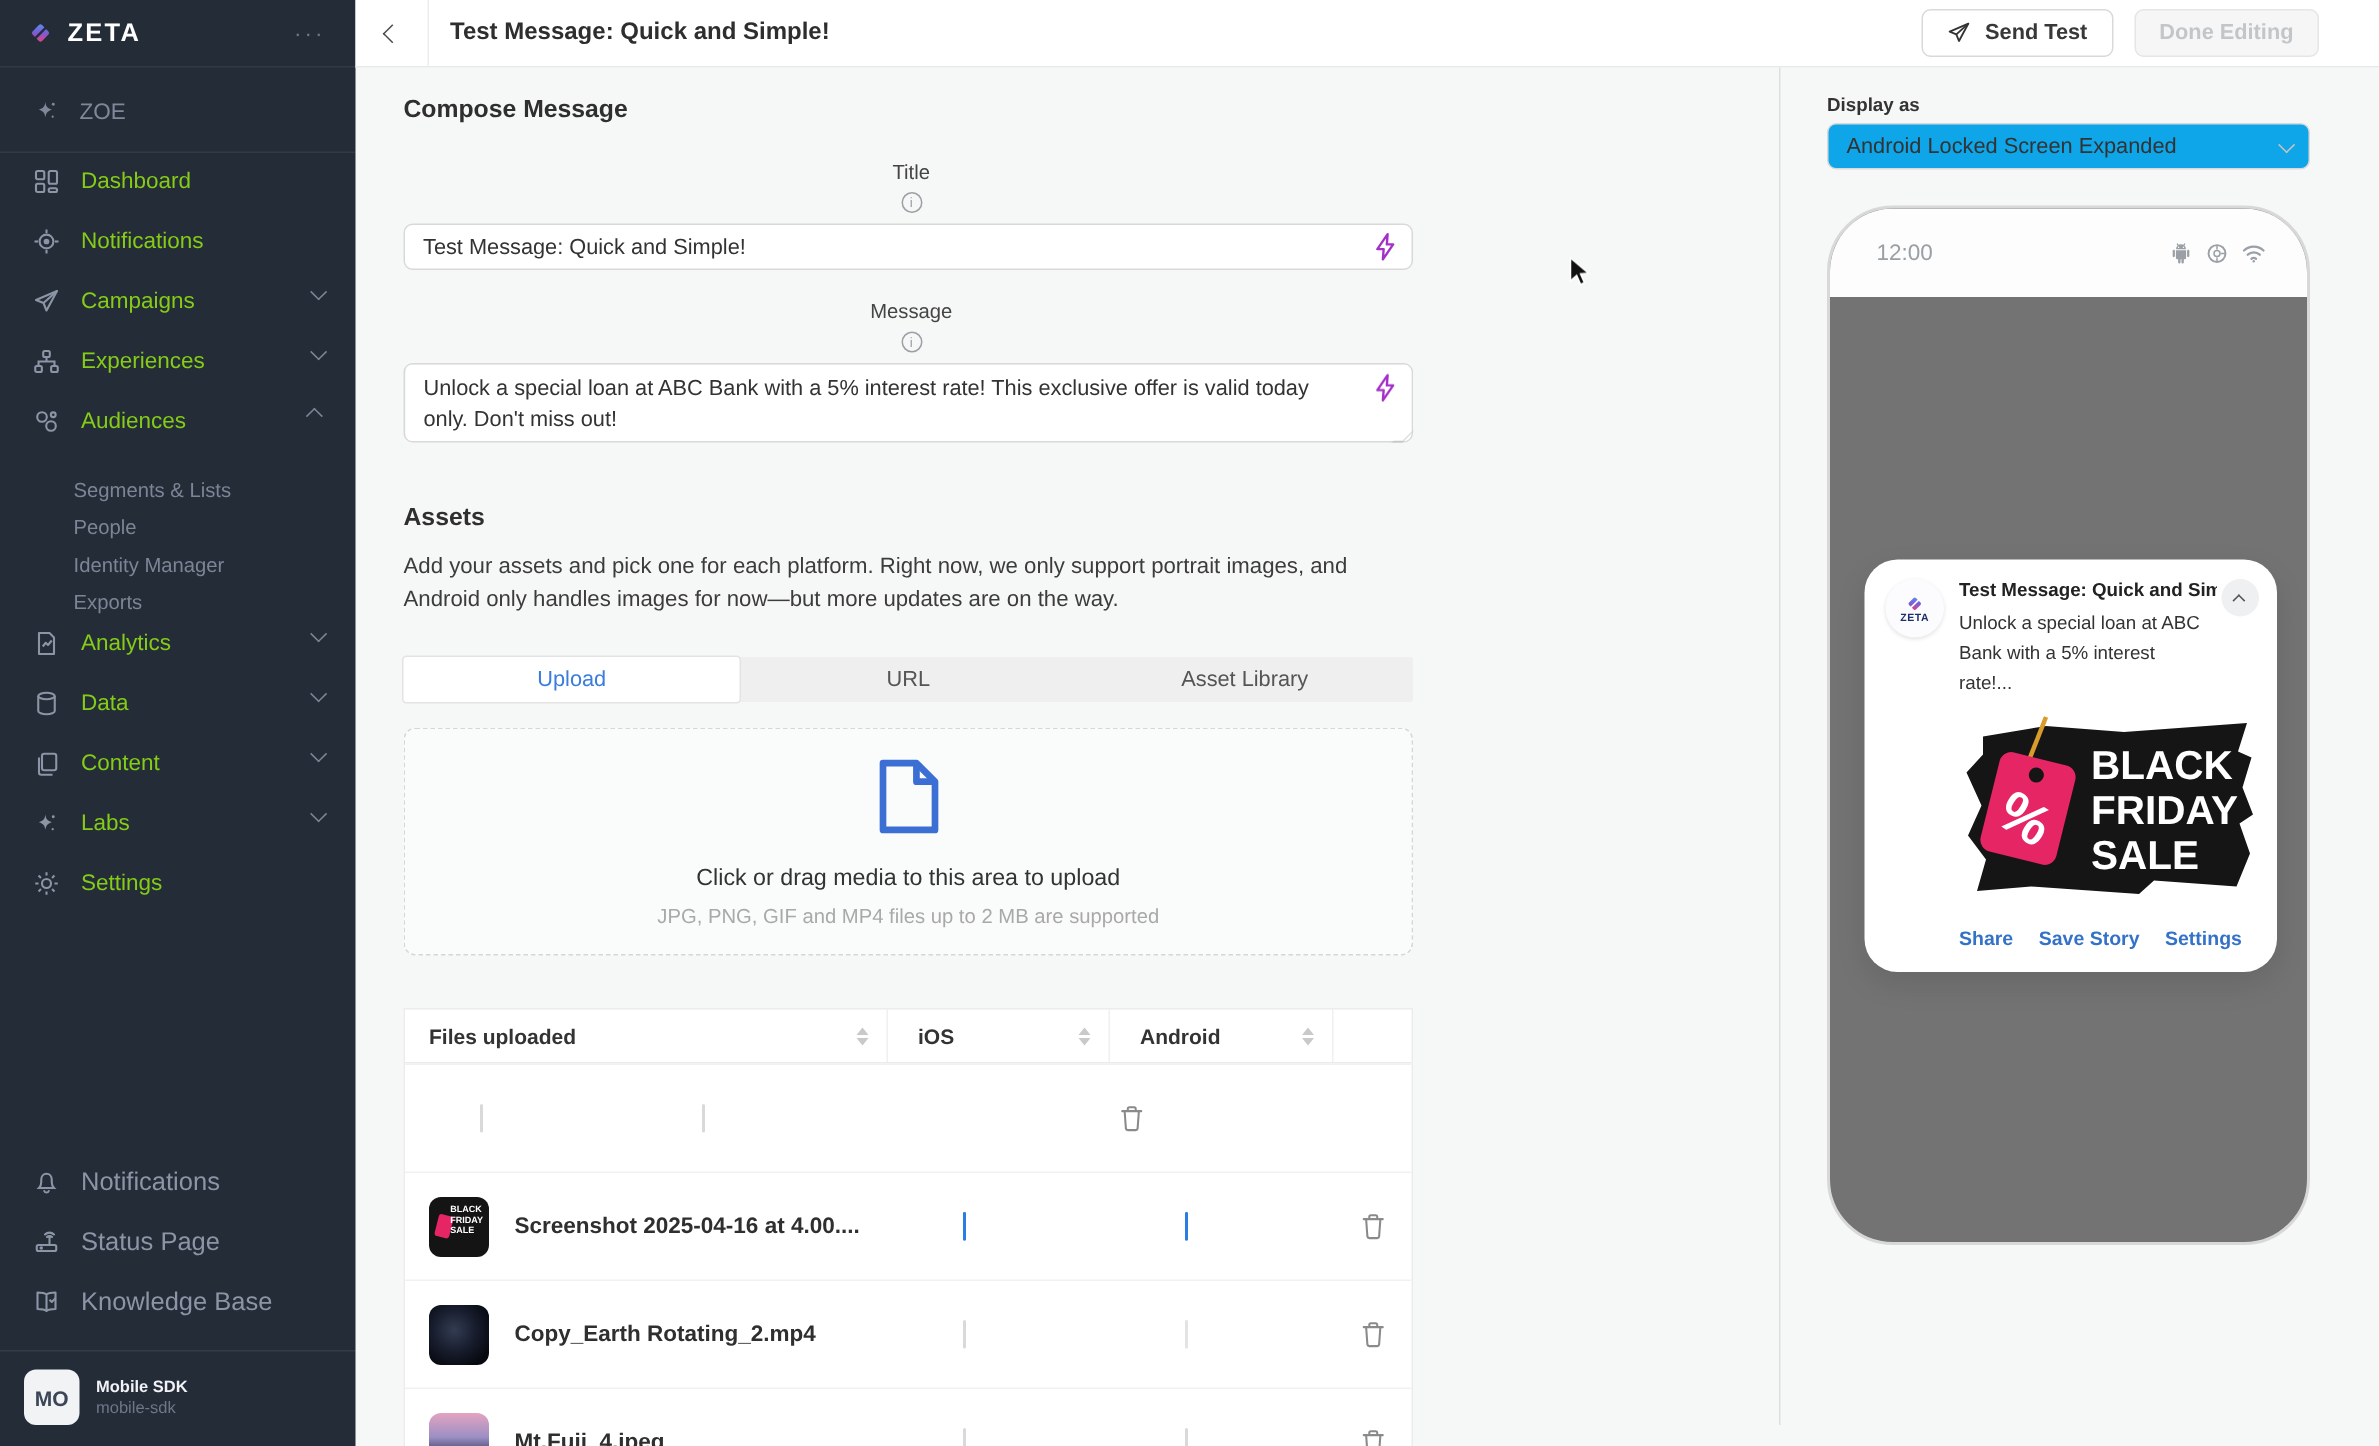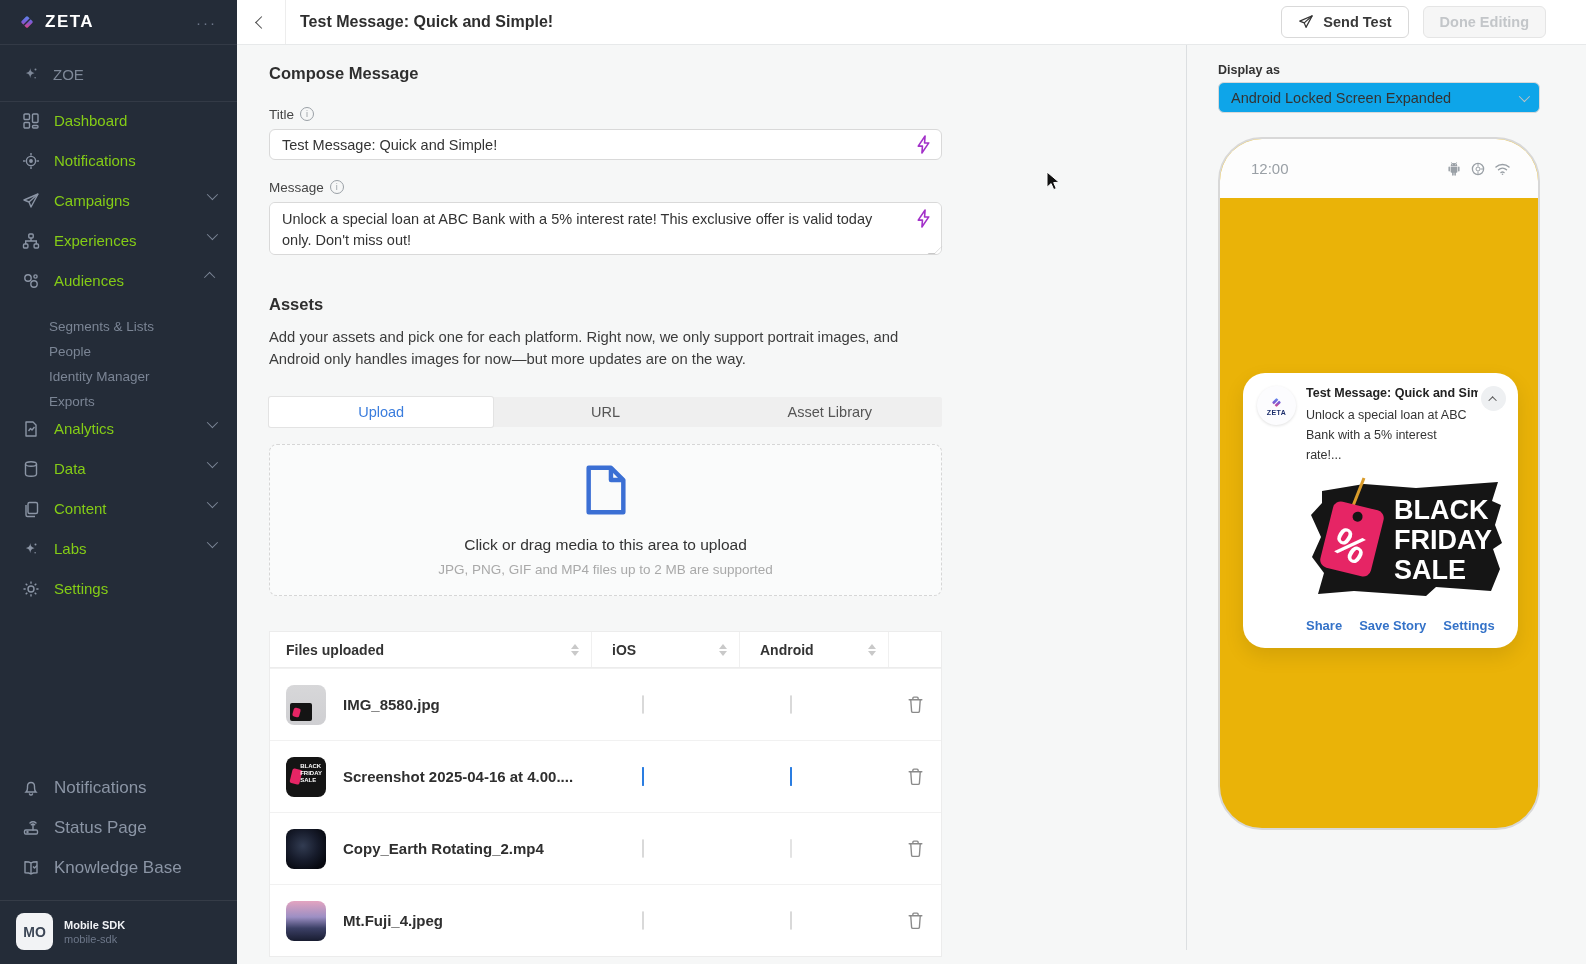--- a/index.html
+++ b/index.html
@@ -36,21 +36,21 @@
   .page-title { margin-left:14px; font-size:16px; font-weight:bold; color:#2e2e2e; }
   .topbar-actions { margin-left:auto; display:flex; gap:14px; padding-right:40px; }
   .btn { height:32px; display:flex; align-items:center; gap:9px; padding:0 16px; border-radius:6px; font-size:14.5px; cursor:pointer; }
   .btn-send { background:#fff; border:1px solid #d9d9d9; color:#383838; font-weight:bold; }
   .btn-done { background:#f6f6f6; border:1px solid #e5e5e5; color:#c3c6c9; font-weight:bold; cursor:not-allowed; }
 
   
   .main { position:absolute; left:237px; top:45px; width:949px; height:919px; overflow:hidden; }
   .main-inner { padding:19px 0 0 32px; width:709px; }
   .section-h { font-size:16.5px; font-weight:bold; color:#2f2f2f; }
-  .field-label { display:flex; align-items:flex-start; gap:6px; font-size:13.5px; color:#454545; margin-top:24px; margin-bottom:7px; }
+  .field-label { display:flex; align-items:center; gap:6px; font-size:13.5px; color:#454545; margin-top:24px; margin-bottom:7px;flex-direction:column; }
   .info-icon { width:14px; height:14px; border:1px solid #9aa0a6; border-radius:50%; color:#9aa0a6; font-size:9px; display:flex; align-items:center; justify-content:center; font-style:normal; cursor:pointer; }
   .text-input-wrap { position:relative; width:673px; }
   .text-input { width:673px; height:31px; border:1px solid #d9d9d9; border-radius:6px; padding:0 36px 0 12px; font-size:14.5px; color:#333; background:#fff; font-family:"Liberation Sans",sans-serif; }
   .bolt-btn { position:absolute; right:11px; top:6px; cursor:pointer; }
   .textarea-wrap { position:relative; width:673px; }
   .msg-area { width:673px; height:53px; border:1px solid #d9d9d9; border-radius:6px; padding:6px 36px 6px 12px; font-size:14.5px; line-height:21px; color:#333; background:#fff; resize:none; font-family:"Liberation Sans",sans-serif; }
   .resize-grip { position:absolute; right:3px; bottom:5px; width:8px; height:8px; border-right:1.5px solid #bbb; border-bottom:1.5px solid #bbb; transform:skew(-45deg) rotate(0deg); clip-path:polygon(100% 0,100% 100%,0 100%); opacity:.8; }
   .assets-h { margin-top:36px; }
   .assets-desc { margin-top:12px; width:676px; font-size:14.8px; line-height:22px; color:#3c3c3c; }
   .tabs { margin-top:27px; width:673px; height:30px; background:#efefef; border-radius:2px; display:flex; }
@@ -94,21 +94,21 @@
   .checkbox.disabled { background:#f1f1f1; border-color:#e3e3e3; cursor:not-allowed; }
   .cell-del { flex:1; display:flex; justify-content:center; }
   .trash-btn { cursor:pointer; display:flex; }
 
   
   .divider-v { position:absolute; left:1186px; top:45px; width:1px; height:905px; background:#dcdfe1; }
   .preview-panel { position:absolute; left:1187px; top:45px; width:399px; height:919px; }
   .display-as-label { position:absolute; left:31px; top:18px; font-size:12.5px; font-weight:bold; color:#333; }
   .display-select { position:absolute; left:31px; top:37px; width:322px; height:31px; background:#0ea5e9; border:1px solid #d9d9d9; border-radius:6px; display:flex; align-items:center; padding:0 12px; font-size:14.5px; color:#333; cursor:pointer; }
   .display-select .chev { border-color:#c2c2c2; margin-left:auto; }
-  .phone { position:absolute; left:31px; top:92px; width:322px; height:693px; border:2px solid #d8d8d8; border-radius:44px; background:#eab308; overflow:hidden; }
+  .phone { position:absolute; left:31px; top:92px; width:322px; height:693px; border:2px solid #d8d8d8; border-radius:44px; background:#737373; overflow:hidden; }
   .statusbar { height:59px; background:#fdfdfd; display:flex; align-items:center; padding:0 27px 0 31px; }
   .sb-time { color:#9aa0a6; font-size:15px; }
   .sb-icons { margin-left:auto; display:flex; align-items:center; gap:8px; }
   .notif-card { position:absolute; left:23px; top:234px; width:275px; background:#fff; border-radius:22px; box-shadow:0 8px 20px rgba(0,0,0,.10); padding:13px 14px 15px 14px; }
   .notif-head { display:flex; gap:10px; }
   .app-icon { width:39px; height:39px; border-radius:50%; background:#fcfcfe; box-shadow:0 1px 3px rgba(0,0,0,.12); display:flex; flex-direction:column; align-items:center; justify-content:center; flex:0 0 39px; }
   .app-icon .zeta-word { font-size:7px; font-weight:bold; color:#1c2e6b; letter-spacing:.4px; margin-top:0px; }
   .notif-texts { width:172px; }
   .notif-title { font-size:12.5px; font-weight:bold; color:#222; white-space:nowrap; overflow:hidden; }
   .notif-body { margin-top:5px; font-size:12.5px; line-height:20px; color:#333; width:168px; }
@@ -369,24 +369,20 @@
             <span>Android</span>
             <span class="sort">
                 <i class="su"></i>
                 <i class="sd"></i>
               </span>
           </div>
           <div class="ft-hcell col-del"></div>
         </div>
 
         <div class="ft-row">
-          <div class="cell-name">
-              <span class="thumb thumb-1"></span>
-              <span class="fname">IMG_8580.jpg</span>
-            </div>
           <div class="cell-check"><span class="checkbox"></span></div>
           <div class="cell-check2"><span class="checkbox"></span></div>
           <div class="cell-del">
               <span class="trash-btn">
                 <svg width="17" height="19" viewBox="0 0 16 18" fill="none" stroke="#8a8a8a" stroke-width="1.3" stroke-linecap="round">
                   <path d="M2 4.5h12M5.5 4.5V3a1 1 0 011-1h3a1 1 0 011 1v1.5M3.5 4.5l.8 11a1.2 1.2 0 001.2 1h5a1.2 1.2 0 001.2-1l.8-11"></path>
                 </svg>
               </span>
             </div>
         </div>

